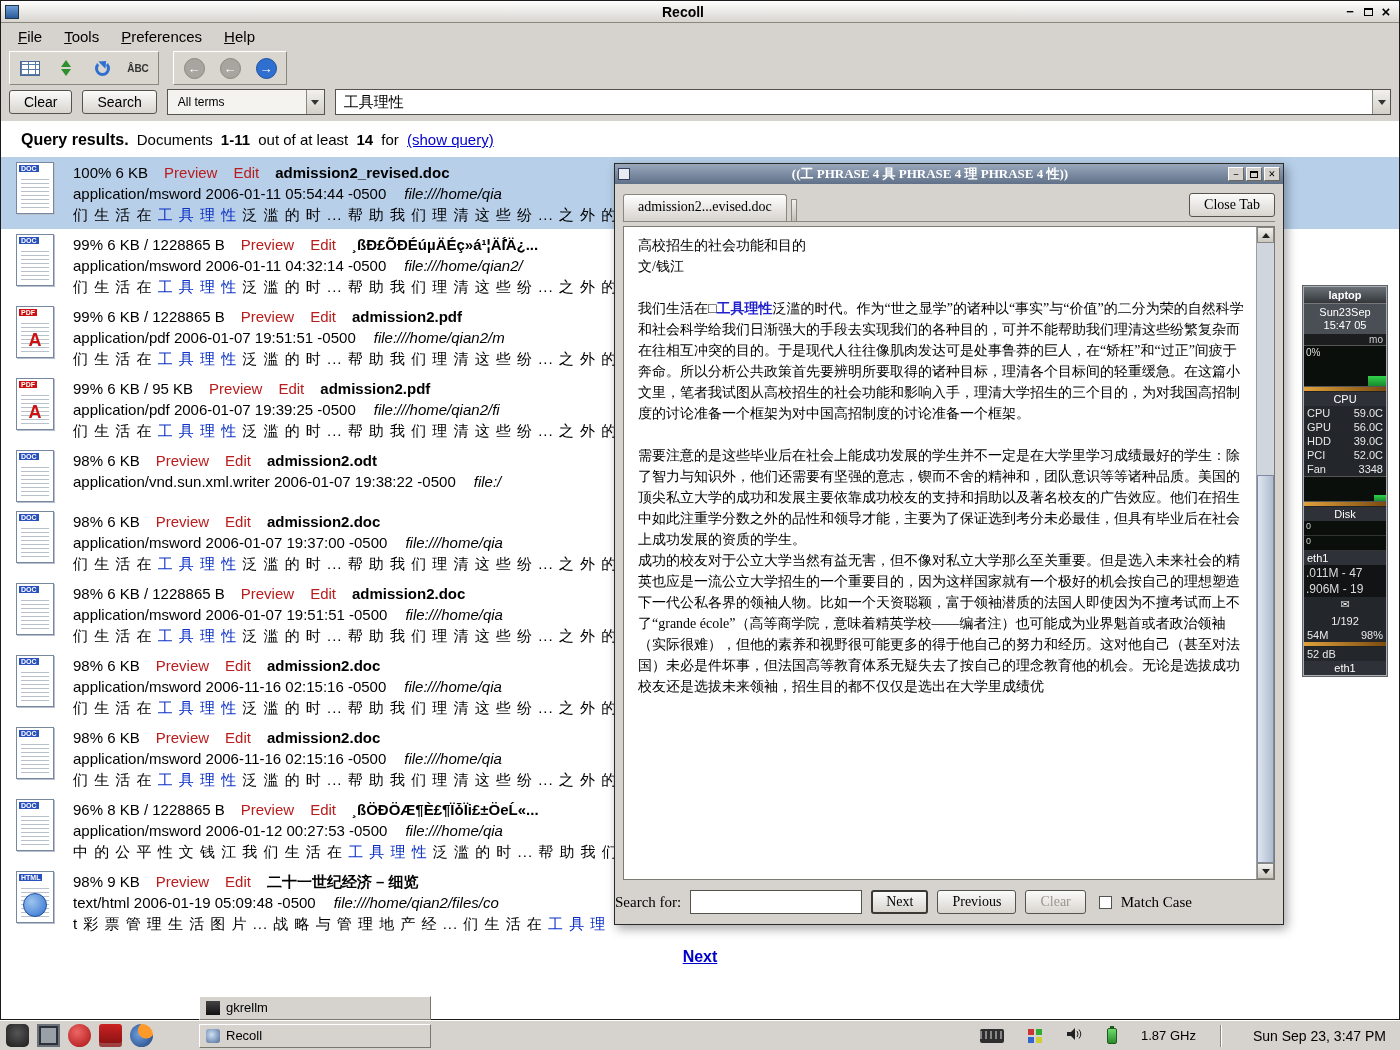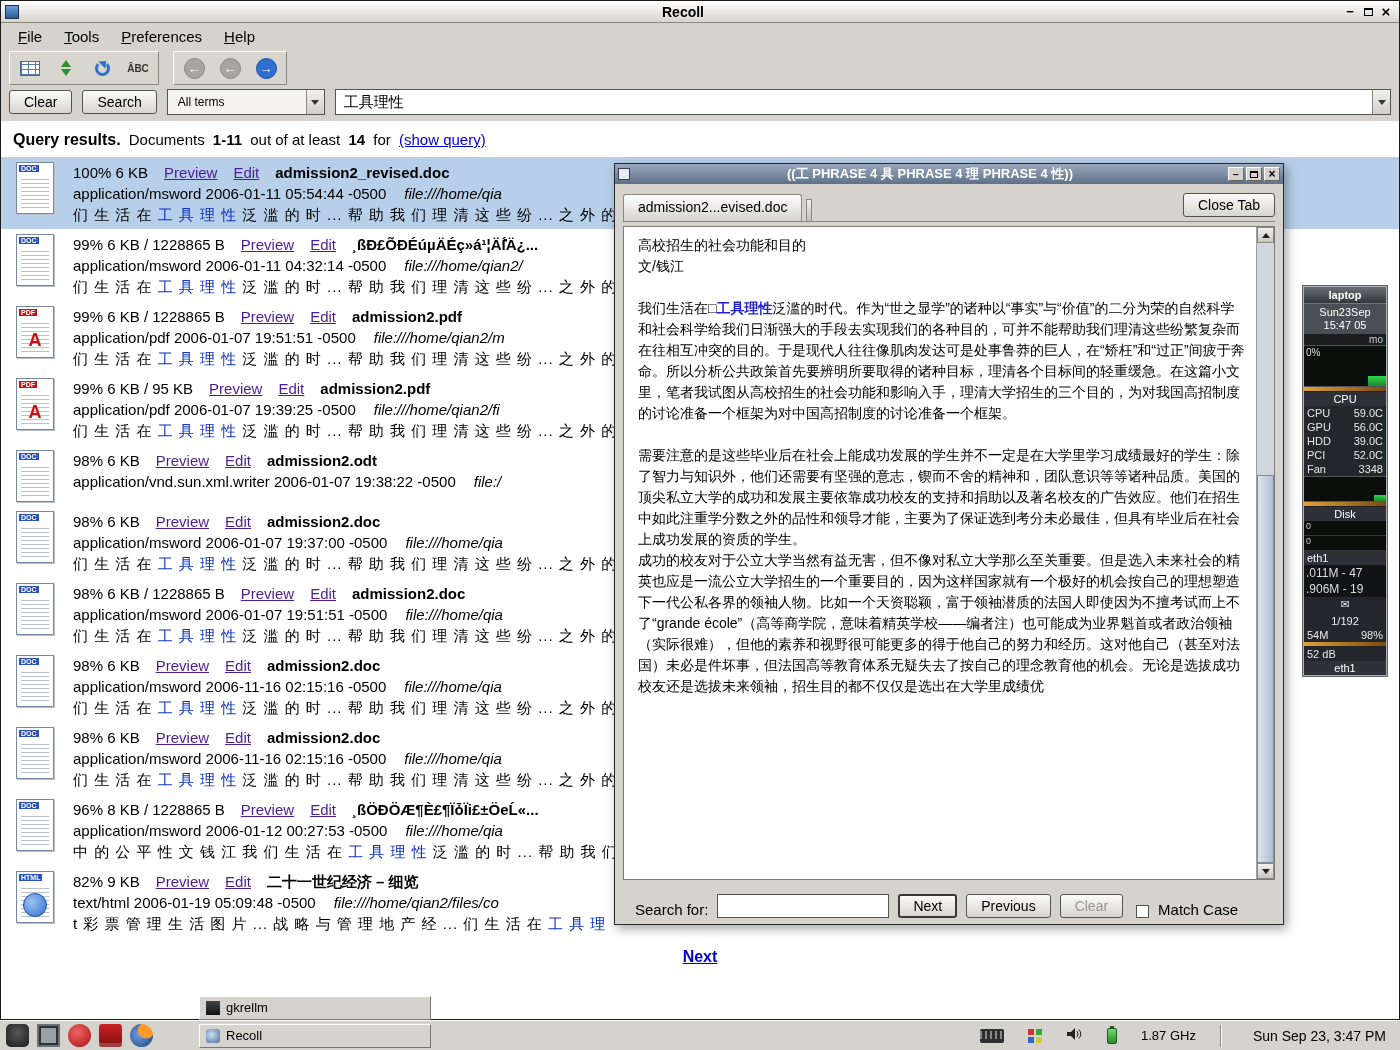--- a/index.html
+++ b/index.html
@@ -41,52 +41,52 @@
   .btn.default { border:2px solid #3a3936; padding:2px 13px; }
   .combo { display:flex; align-items:center; border:1px solid #55534e; background:#fff; height:26px; }
   .combo-text { padding:0 10px; font-size:12px; flex:1; }
   .combo.mode { width:158px; background:#f4f3f0; }
   .combo.query { flex:1; }
   .query-input { flex:1; border:none; outline:none; font-size:15px; padding:0 8px; font-family:inherit; background:#fff; }
   .combo-btn { width:18px; height:100%; display:flex; align-items:center; justify-content:center; background:linear-gradient(#f2f1ee,#d2cfc8); border-left:1px solid #8a877f; }
   .arr { width:0; height:0; border-left:4px solid transparent; border-right:4px solid transparent; border-top:5px solid #333; }
 
   .content { flex:1; background:#fff; position:relative; overflow:hidden; font-size:15px; }
-  .results-header { padding:10px 12px 8px; }
+  .results-header { padding:10px 12px 8px;margin-left:8px; }
   .qr-title { font-weight:bold; font-size:16px; margin-right:16px; }
   .results-header span { margin-right:4px; }
   .results-header b { margin-right:4px; }
   .link { color:#0000cc; text-decoration:underline; }
 
   .result { display:flex; gap:12px; padding:5px 8px 4px; }
   .result.selected { background:#b7cfe9; }
   .ricon { width:52px; display:flex; justify-content:center; }
   .page { position:relative; width:38px; height:52px; background:#fff; border:1px solid #7788a0; box-shadow:1px 1px 0 #b8c0cc; }
   .badge { position:absolute; top:2px; left:2px; color:#fff; font-size:7px; font-weight:bold; padding:0 2px; background:#2a52be; }
   .icon-pdf .badge { background:#cc1111; }
   .plines { position:absolute; left:4px; right:4px; top:16px; bottom:4px; background:repeating-linear-gradient(#b9c2cc 0 1px, transparent 1px 4px); }
   .glyph { position:absolute; left:0; right:0; top:16px; bottom:0; display:flex; align-items:center; justify-content:center; }
   .icon-pdf .glyph::before { content:"A"; color:#cc1111; font-weight:bold; font-size:18px; }
   .icon-html .glyph::before { content:""; width:22px; height:22px; border-radius:50%; border:1px solid #1d4f9c;
     background:radial-gradient(circle at 35% 35%, #9ec4ee, #2f6fd0); display:block; }
   .rbody { flex:1; overflow:hidden; }
   .rline1 { display:flex; gap:16px; align-items:baseline; white-space:nowrap; overflow:hidden; line-height:21px; }
   .rmeta { color:#000; }
-  .rlink { color:#4c1d95; text-decoration:underline; }
+  .rlink { color:#b91c1c; }
   .rtitle { font-weight:bold; }
   .rline2 { white-space:nowrap; overflow:hidden; line-height:21px; }
   .rmime { margin-right:18px; }
   .rurl { font-style:italic; }
   .rline3 { white-space:nowrap; overflow:hidden; line-height:21px; letter-spacing:1px; }
   .hl { color:#0b2fc4; }
   .next-link { text-align:center; margin-top:10px; font-weight:bold; font-size:16px; color:#0000cc; text-decoration:underline; }
 
   
   .preview-window { position:absolute; left:614px; top:163px; width:670px; height:762px; z-index:10;
-    background:#d6d3ce; border:1px solid #2a2a2a; box-shadow:3px 4px 10px rgba(0,0,0,.35); }
+    background:#d6d3ce; border:1px solid #2a2a2a; box-shadow:3px 4px 10px rgba(0,0,0,.35);font-family:Liberation Serif, serif; }
   .pv-titlebar { height:20px; background:linear-gradient(#9aa8bc,#5f7088); display:flex; align-items:center; padding:0 3px; }
   .pv-icon { width:12px; height:12px; background:#e8ecf2; border:1px solid #33425a; margin-right:4px; }
   .pv-title { flex:1; text-align:center; color:#fff; font-weight:bold; font-size:13px; white-space:nowrap; overflow:hidden; }
   .pvbtn { width:16px; height:14px; background:#d6d3ce; border:1px solid; border-color:#fff #6a675f #6a675f #fff; display:inline-flex; align-items:center; justify-content:center; margin-left:2px; font-size:10px; font-weight:bold; }
   .pvbtn.min::before { content:"−"; }
   .pvbtn.max i { width:8px; height:7px; border:1px solid #000; border-top-width:2px; display:block; }
   .pvbtn.close::before { content:"×"; font-size:12px; }
 
   .pv-tabbar { position:absolute; left:8px; right:8px; top:26px; height:32px; display:flex; align-items:flex-end; border-bottom:1px solid #8a877f; }
   .pv-tab { height:27px; padding:4px 14px; background:linear-gradient(#ffffff,#d6d3ce); border:1px solid #8a877f; border-bottom:none; border-radius:3px 3px 0 0; font-size:14px; white-space:nowrap; }
@@ -97,21 +97,21 @@
   .pv-text { position:absolute; left:0; right:19px; top:0; bottom:0; overflow:hidden; padding:8px 10px 0 14px; font-size:14px; line-height:21px; }
   .pv-text p { min-height:21px; }
   .pv-text .hl { font-weight:bold; color:#2222cc; }
   .pv-scroll { position:absolute; right:0; top:0; bottom:0; width:18px; background:#cfd6de; border-left:1px solid #9aa0a8; }
   .sb-arrow { position:absolute; left:0; right:0; height:16px; background:linear-gradient(#f2f1ee,#cac7c0); border:1px solid #8a877f; display:flex; align-items:center; justify-content:center; }
   .sb-arrow.up { top:0; } .sb-arrow.down { bottom:0; }
   .sb-arrow.up::before { content:""; border-left:4px solid transparent; border-right:4px solid transparent; border-bottom:5px solid #222; }
   .sb-arrow.down::before { content:""; border-left:4px solid transparent; border-right:4px solid transparent; border-top:5px solid #222; }
   .sb-thumb { position:absolute; left:0; right:0; top:38%; bottom:16px; background:linear-gradient(90deg,#dfe6f0,#aebccf); border:1px solid #7e8aa0; }
 
-  .pv-findbar { position:absolute; left:20px; right:8px; bottom:6px; height:32px; display:flex; align-items:flex-end; gap:9px; font-size:15px; }
+  .pv-findbar { position:absolute; left:0; right:8px; bottom:6px; height:32px; display:flex; align-items:center; gap:9px; font-size:15px; }
   .find-input { width:172px; height:24px; border:1px solid #55534e; background:#fff; font-size:14px; padding:0 5px; font-family:inherit; }
   .checkbox { width:13px; height:13px; background:#fff; border:1px solid #55534e; display:inline-block; margin-left:4px; }
 
   
   .gkrellm { position:absolute; left:1302px; top:285px; width:86px; z-index:5; background:#aab0b6; border:1px solid #5f6367; padding:1px; font-size:11px; }
   .gk-host { background:linear-gradient(#6a7076,#33373b); color:#fff; text-align:center; padding:2px 0; font-weight:bold; font-size:11px; }
   .gk-clock { background:#4a4f55; color:#fff; text-align:center; padding:2px 0; line-height:13px; border-top:1px solid #777; }
   .gk-mo { background:#1b1d1f; color:#cfcfcf; text-align:right; font-size:10px; padding:0 3px; }
   .gk-chart { height:42px; background:#0b0f0b; position:relative; border-top:1px solid #555; border-bottom:1px solid #555;
     background-image:linear-gradient(#2fd24a,#1a8a2e); background-size:18px 10px; background-position:right bottom; background-repeat:no-repeat; }
@@ -456,21 +456,21 @@
   <div class="result">
     <div class="ricon icon-html">
       <div class="page">
               <span class="badge">HTML</span>
               <span class="plines"></span>
               <span class="glyph"></span>
             </div>
     </div>
     <div class="rbody">
       <div class="rline1">
-        <span class="rmeta">82% 9 KB</span>
+        <span class="rmeta">98% 9 KB</span>
         <a class="rlink preview">Preview</a>
         <a class="rlink edit">Edit</a>
         <span class="rtitle">二十一世纪经济 – 细览</span>
       </div>
       <div class="rline2">
         <span class="rmime">text/html  2006-01-19 05:09:48 -0500</span><span class="rurl">file:///home/qian2/files/co</span>
       </div>
       <div class="rline3"><span>t 彩 票 管 理 生 活 图 片 ... 战 略 与 管 理 地 产 经 ... 们 生 活 在 </span><span class="hl">工 具 理</span></div>
     </div>
   </div>

